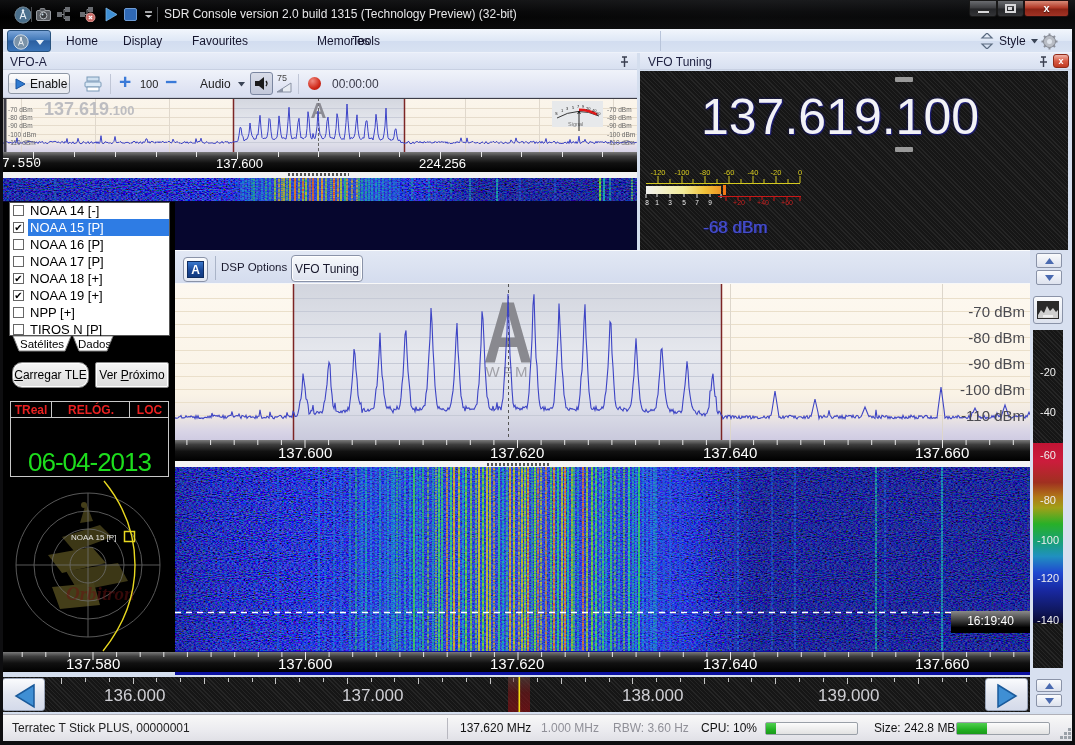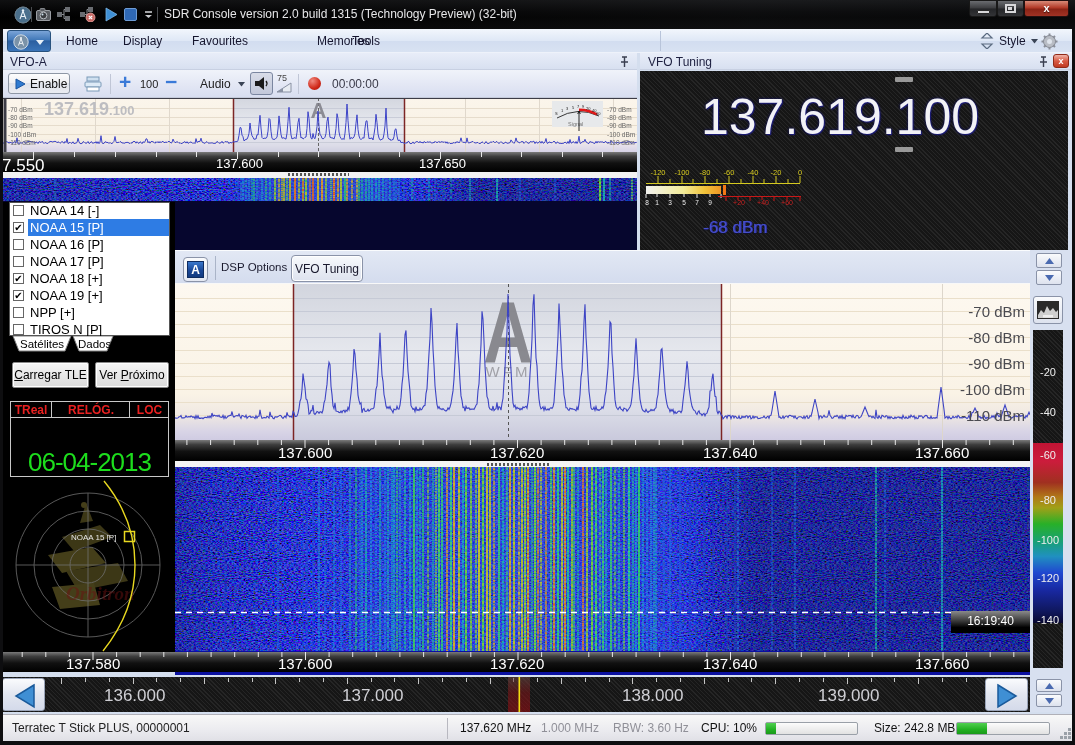--- a/index.html
+++ b/index.html
@@ -208,23 +208,23 @@
     </svg>
   </div>
 </div>
 
 <div class="abs scalebar" style="left:0;top:152px;width:637px;height:20px;">
   <svg class="abs" style="left:0;top:0" width="637" height="20">
     <g stroke="#e8e8e8" stroke-width="1">
       <path d="M33.5 0 V7 M74.5 0 V5 M115.5 0 V5 M156.5 0 V5 M196.5 0 V5 M237.5 0 V7 M278.5 0 V5 M318.5 0 V5 M359.5 0 V5 M399.5 0 V5 M440.5 0 V7 M481.5 0 V5 M521.5 0 V5 M562.5 0 V5 M602.5 0 V5"></path>
     </g>
   </svg>
-  <div class="abs" style="left:2px;top:4px;font-size:17px;">7.550</div>
+  <div class="abs" style="left:2px;top:4px;font-size:13px;font-family:Liberation Mono, monospace;">7.550</div>
   <div class="abs" style="left:216px;top:4px;font-size:13px;">137.600</div>
-  <div class="abs" style="left:419px;top:4px;font-size:13px;">137.650</div>
+  <div class="abs" style="left:419px;top:4px;font-size:13px;">224.256</div>
 </div>
 
 <div class="abs" style="left:0;top:172px;width:637px;height:6px;background:#f2f2f2;">
   <div class="abs" style="left:288px;top:1px;width:61px;height:3px;background-image:repeating-linear-gradient(90deg,#555 0 2px,transparent 2px 4px);"></div>
 </div>
 
 <div class="abs" style="left:0;top:178px;width:637px;height:72px;background:#06062e;overflow:hidden;">
   <svg class="abs" style="left:0;top:0" width="637" height="23">
     <defs>
       <filter id="nz1" x="0" y="0" width="100%" height="100%">
@@ -426,21 +426,21 @@
     <div class="abs" style="left:20px;top:119px;">TIROS N [P]</div>
 </div>
 
 <svg class="abs" style="left:9px;top:336px" width="150" height="20">
   <path d="M4 0 H62 L56 15 H10 Z" fill="#fff" stroke="#808080" stroke-width="1"></path>
   <path d="M64 0 H104 L98 15 H70 Z" fill="#fff" stroke="#808080" stroke-width="1"></path>
   <text x="11" y="12" font-size="11.5" fill="#000" font-family="Liberation Sans">Satélites</text>
   <text x="69" y="12" font-size="11.5" fill="#000" font-family="Liberation Sans">Dados</text>
 </svg>
 
-<div class="abs" style="left:12px;top:362px;width:77px;height:26px;background:linear-gradient(#f6f6f6,#e8e8e8 50%,#dcdcdc);border:1px solid #8a8a8a;border-radius:2px;box-shadow:0 0 0 1px #fff inset;font-size:12px;color:#000;text-align:center;line-height:24px;"><span style="text-decoration:underline;">C</span>arregar TLE</div>
+<div class="abs" style="left:12px;top:362px;width:77px;height:26px;background:linear-gradient(#f6f6f6,#e8e8e8 50%,#dcdcdc);border:1px solid #8a8a8a;border-radius:10px;box-shadow:0 0 0 1px #fff inset;font-size:12px;color:#000;text-align:center;line-height:24px;"><span style="text-decoration:underline;">C</span>arregar TLE</div>
 <div class="abs" style="left:95px;top:362px;width:74px;height:26px;background:linear-gradient(#f6f6f6,#e8e8e8 50%,#dcdcdc);border:1px solid #8a8a8a;border-radius:2px;box-shadow:0 0 0 1px #fff inset;font-size:12px;color:#000;text-align:center;line-height:24px;">Ver <span style="text-decoration:underline;">P</span>róximo</div>
 
 <div class="abs" style="left:10px;top:401px;width:159px;height:76px;border:1px solid #c8c8c8;">
   <div class="abs" style="left:0;top:0;width:157px;height:16px;border-bottom:1px solid #c8c8c8;">
     <div class="abs" style="left:0;top:0;width:41px;height:16px;border-right:1px solid #c8c8c8;color:#e82020;font-size:12px;font-weight:bold;text-align:center;line-height:16px;">TReal</div>
     <div class="abs" style="left:42px;top:0;width:77px;height:16px;border-right:1px solid #c8c8c8;color:#e82020;font-size:12px;font-weight:bold;text-align:center;line-height:16px;">RELÓG.</div>
     <div class="abs" style="left:120px;top:0;width:37px;height:16px;color:#e82020;font-size:12px;font-weight:bold;text-align:center;line-height:16px;">LOC</div>
   </div>
   <div class="abs" style="left:0;top:46px;width:157px;height:29px;color:#1ddd1d;font-size:26px;text-align:center;line-height:29px;letter-spacing:-1px;">06-04-2013</div>
 </div>

